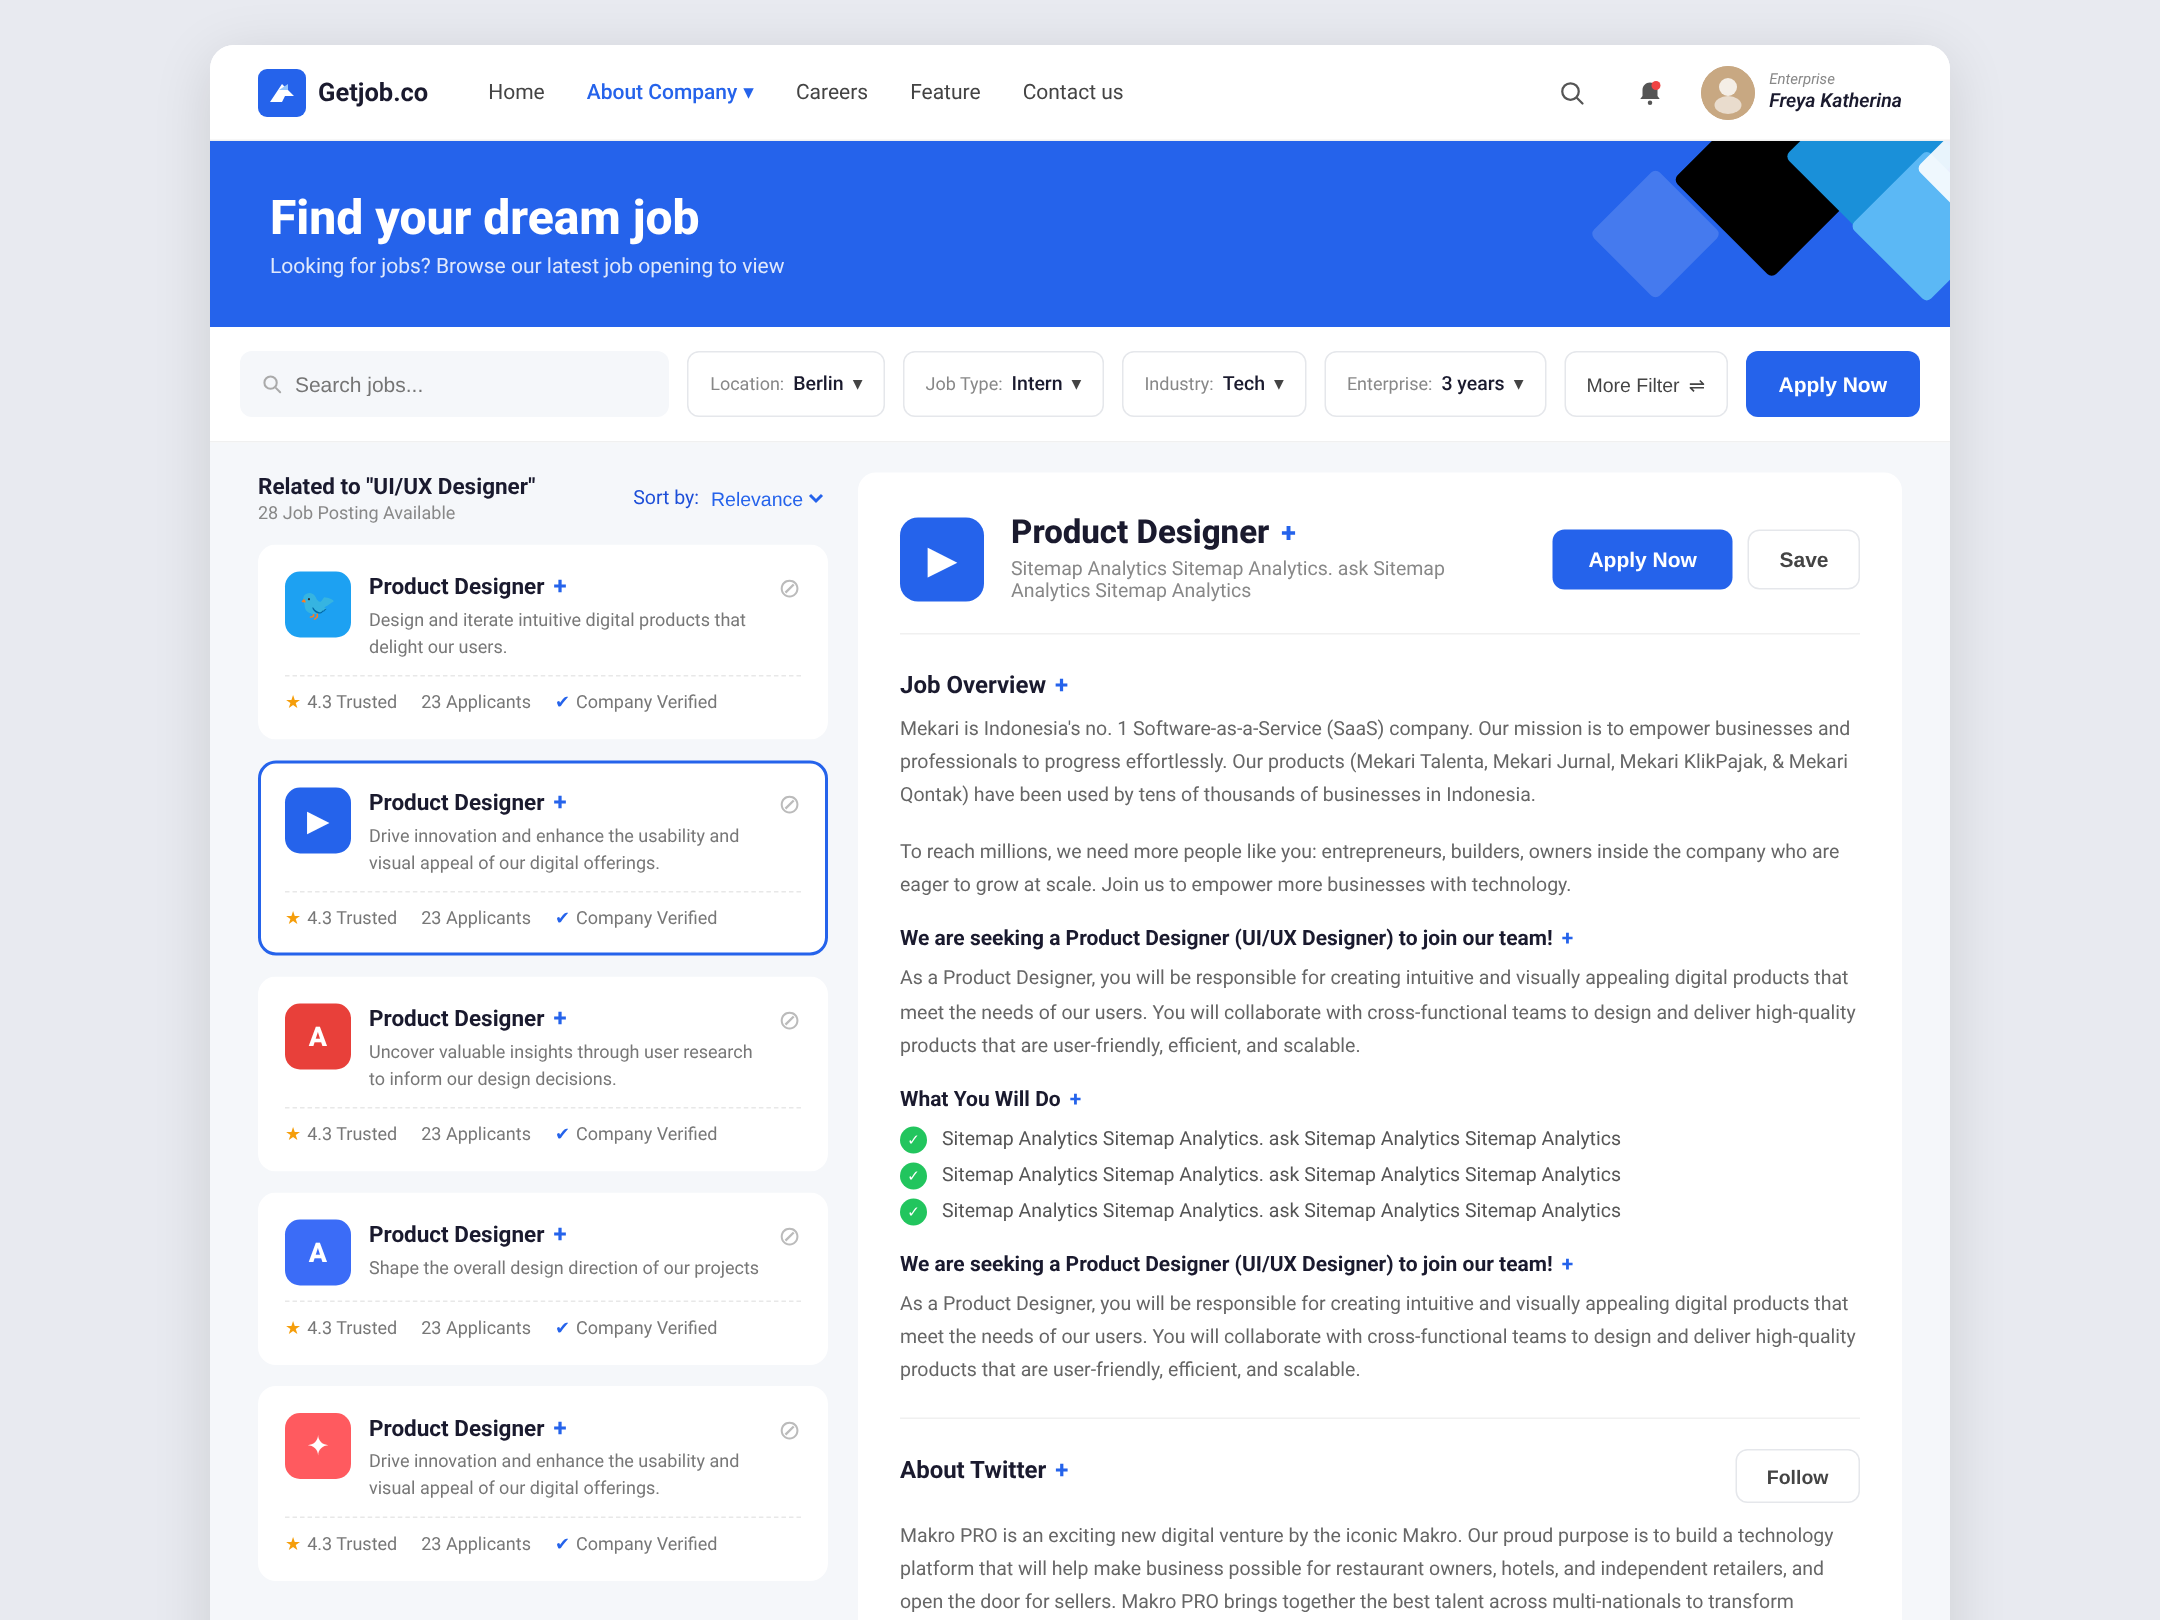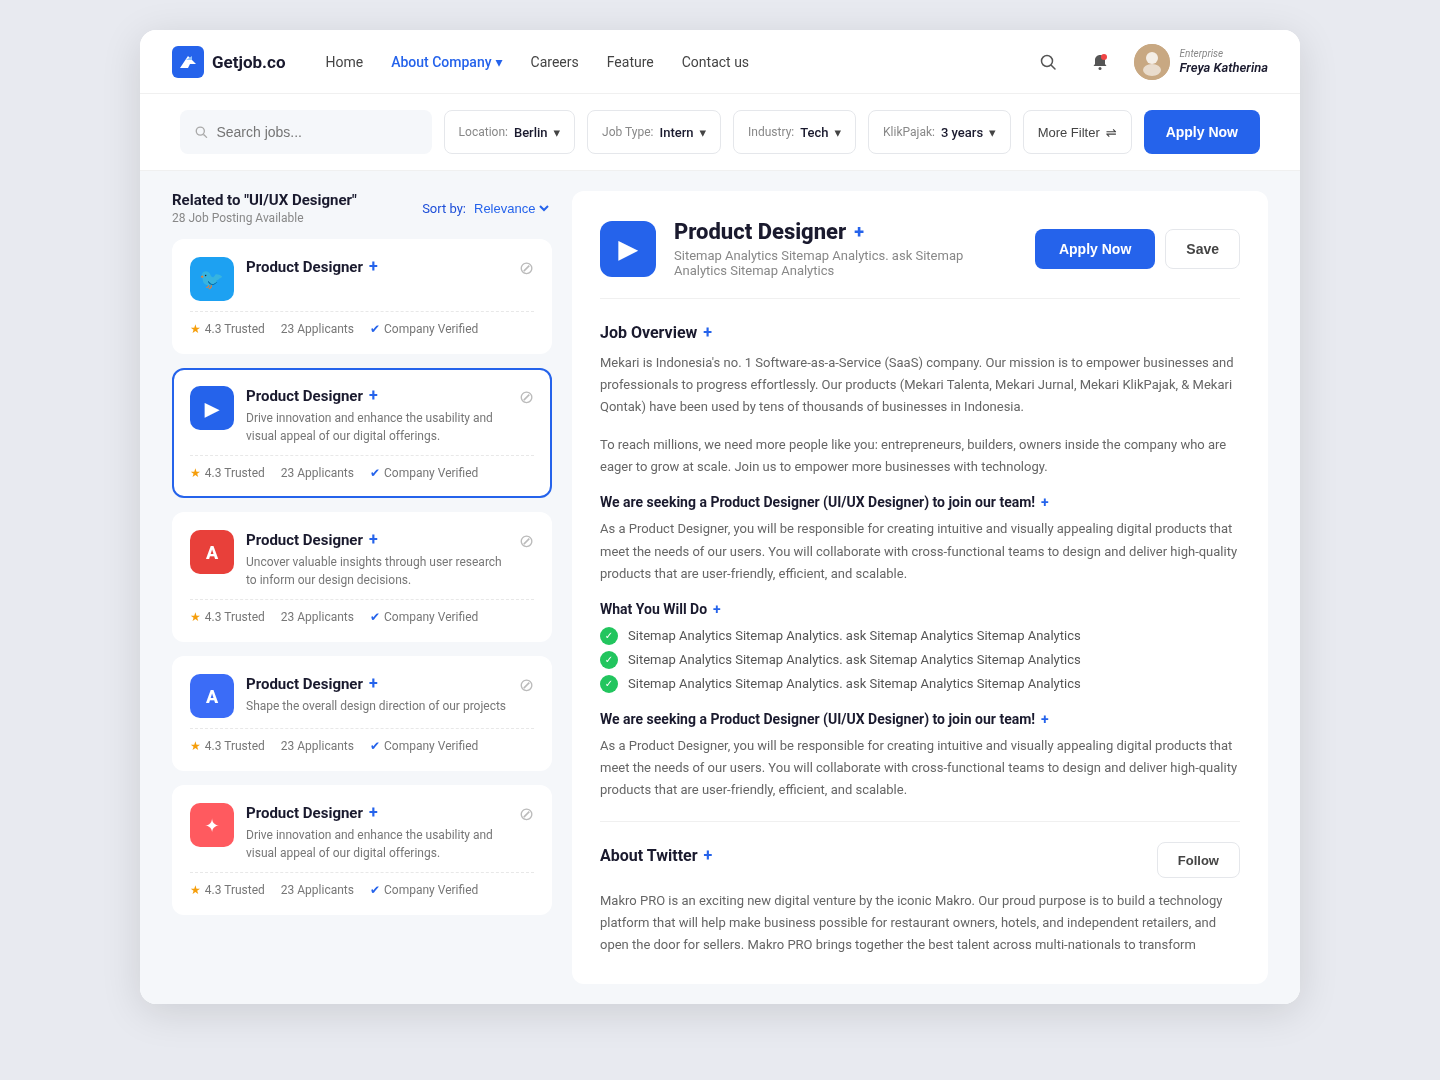--- a/index.html
+++ b/index.html
@@ -112,21 +112,21 @@
       margin-bottom: 6px;
     }
     .hero-sub {
       font-size: 14px;
       color: rgba(255,255,255,0.85);
     }
 
     
     .search-bar-container {
       background: #fff;
-      padding: 16px 40px;
+      padding: 16px 20px;
       display: flex;
       align-items: center;
       gap: 12px;
       border-bottom: 1px solid #f0f0f0;
     }
     .search-input-wrap {
       display: flex;
       align-items: center;
       background: #f5f7fa;
       border-radius: 8px;
@@ -519,20 +519,31 @@
           </svg>
         </div>
         <div class="user-info">
           <div class="user-label">Enterprise</div>
           <div class="user-name">Freya Katherina</div>
         </div>
       </div>
     </div>
   </nav>
 
+  <div class="hero">
+    <h1 class="hero-title">Find your dream job</h1>
+    <p class="hero-sub">Looking for jobs? Browse our latest job opening to view</p>
+    <svg class="hero-svg" viewBox="0 0 420 120" xmlns="http://www.w3.org/2000/svg">
+      <rect x="260" y="-20" width="90" height="90" rx="4" transform="rotate(45 305 25)" fill="#000"></rect>
+      <rect x="330" y="-30" width="80" height="80" rx="4" transform="rotate(45 370 10)" fill="#1a90d9"></rect>
+      <rect x="370" y="20" width="70" height="70" rx="4" transform="rotate(45 405 55)" fill="#5bb8f5"></rect>
+      <rect x="200" y="30" width="60" height="60" rx="4" transform="rotate(45 230 60)" fill="rgba(255,255,255,0.15)"></rect>
+      <rect x="410" y="-10" width="55" height="55" rx="4" transform="rotate(45 437 17)" fill="rgba(255,255,255,0.9)"></rect>
+    </svg>
+  </div>
 
   <div class="search-bar-container">
     <div class="search-input-wrap">
       <svg width="16" height="16" viewBox="0 0 16 16">
         <circle cx="7" cy="7" r="4.5" stroke="#aaa" stroke-width="1.5" fill="none"></circle>
         <path d="M11 11L14 14" stroke="#aaa" stroke-width="1.5" stroke-linecap="round"></path>
       </svg>
       <input type="text" placeholder="Search jobs..." style="">
     </div>
     <div class="filter-dropdown">
@@ -544,21 +555,21 @@
       <span class="label">Job Type:</span>
       <span class="value">Intern</span>
       <span>▾</span>
     </div>
     <div class="filter-dropdown">
       <span class="label">Industry:</span>
       <span class="value">Tech</span>
       <span>▾</span>
     </div>
     <div class="filter-dropdown">
-      <span class="label">KlikPajak:</span>
+      <span class="label">Enterprise:</span>
       <span class="value">3 years</span>
       <span>▾</span>
     </div>
     <button class="more-filter-btn">
       <span>More Filter</span>
       <span>⇌</span>
     </button>
     <button class="apply-btn-search">Apply Now</button>
   </div>
 
@@ -586,20 +597,21 @@
       </div>
 
       <div class="job-card">
         <div class="job-card-header">
           <div class="job-logo twitter">🐦</div>
           <div class="job-card-info">
             <div class="job-title-row">
               <span class="job-title">Product Designer</span>
               <span class="job-plus">+</span>
             </div>
+            <div class="job-desc">Design and iterate intuitive digital products that delight our users.</div>
           </div>
           <button class="bookmark-btn">⊘</button>
         </div>
         <div class="job-card-footer">
           <span class="footer-item">
               <span class="star-icon">★</span>
               <span>4.3 Trusted</span>
             </span>
           <span class="footer-item">23 Applicants</span>
           <span class="footer-item">

